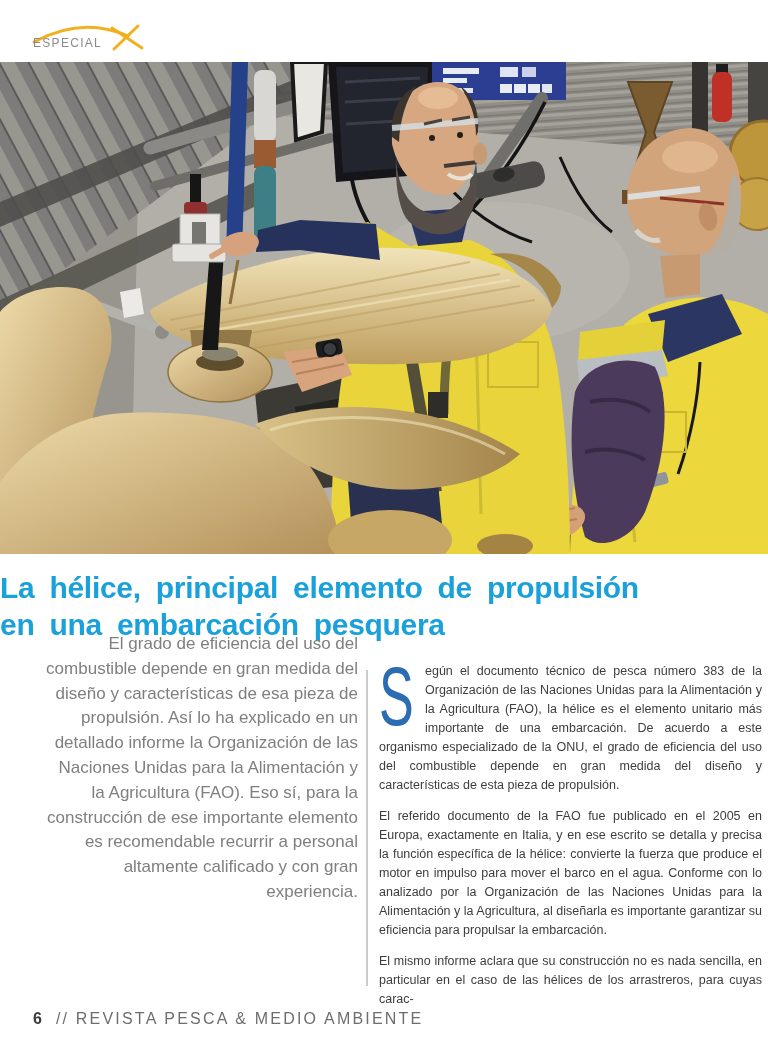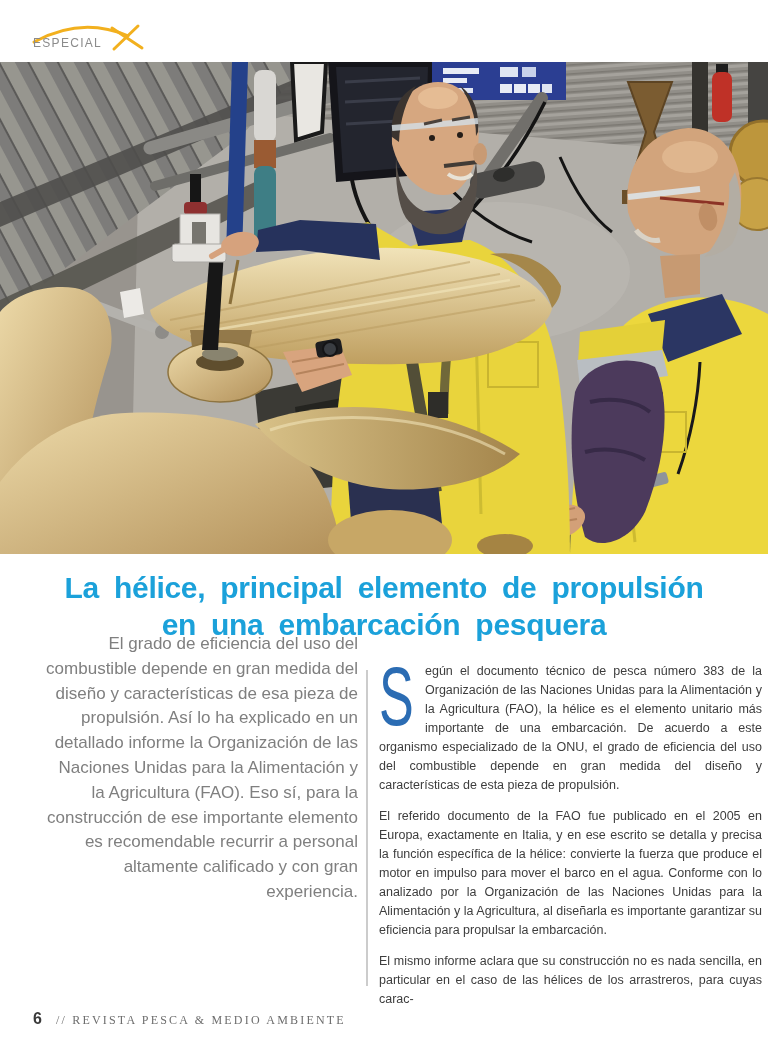--- a/index.html
+++ b/index.html
@@ -10,40 +10,40 @@
   .masthead{position:absolute;left:30px;top:12px;width:130px;height:44px;}
   .logo{position:absolute;left:0;top:0;}
   .section-label{position:absolute;left:3px;top:24px;font-size:12px;letter-spacing:1.3px;
                  color:#8b8b8b;font-weight:400;}
 
   
   .photo{position:absolute;left:0;top:62px;width:768px;height:492px;margin:0;overflow:hidden;}
   .photo svg{display:block;}
 
   
-  .headline{position:absolute;left:0;top:569px;width:768px;margin:0;text-align:center;
+  .headline{position:absolute;left:0;top:569px;width:768px;margin:0;
             color:#1ba1da;font-size:30px;font-weight:bold;line-height:37px;
             letter-spacing:-0.3px;word-spacing:7px;}
   .headline span{display:block;}
 
   
   .intro{position:absolute;left:42px;top:632px;width:316px;text-align:right;
          color:#7f7f7f;font-size:17px;line-height:24.8px;}
   .divider{position:absolute;left:366px;top:670px;width:2px;height:316px;background:#cccccc;}
   .body-col{position:absolute;left:379px;top:662px;width:383px;color:#3d3d3d;
             font-size:12.5px;line-height:19px;text-align:justify;}
   .para{margin:0 0 12px 0;}
   .dropcap{float:left;display:block;width:44px;height:57px;font-size:84px;line-height:62px;
            color:#2b6cb3;transform:scaleX(.62);transform-origin:0 0;margin:3px 2px 0 0;
            font-weight:400;}
 
   
   .pfooter{position:absolute;left:33px;top:1010px;display:flex;align-items:baseline;gap:14px;}
   .pagenum{font-size:16px;font-weight:bold;color:#3a3a3a;}
-  .foottext{font-size:12px;letter-spacing:2.2px;color:#6d6d6d;font-family:Liberation Serif, serif;}
+  .foottext{font-size:16px;letter-spacing:2.2px;color:#6d6d6d;}
 </style>
 </head>
 <body>
 
 <div class="page">
 
   <header class="masthead">
     <svg class="logo" width="120" height="40" viewBox="0 0 120 40">
       <path d="M 4,30 Q 52,4 98,24" fill="none" stroke="#f2b01e" stroke-width="3" stroke-linecap="round"></path>
       <path d="M 82,16 L 112,36" fill="none" stroke="#f2b01e" stroke-width="3" stroke-linecap="round"></path>

